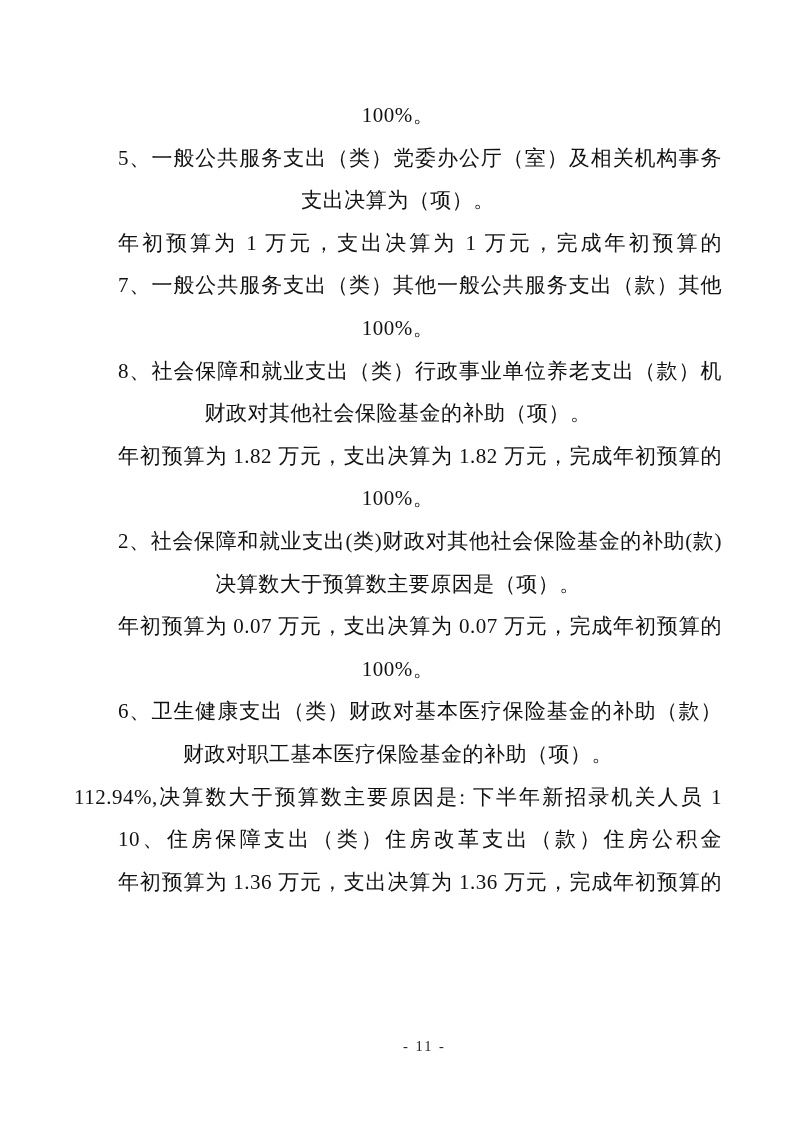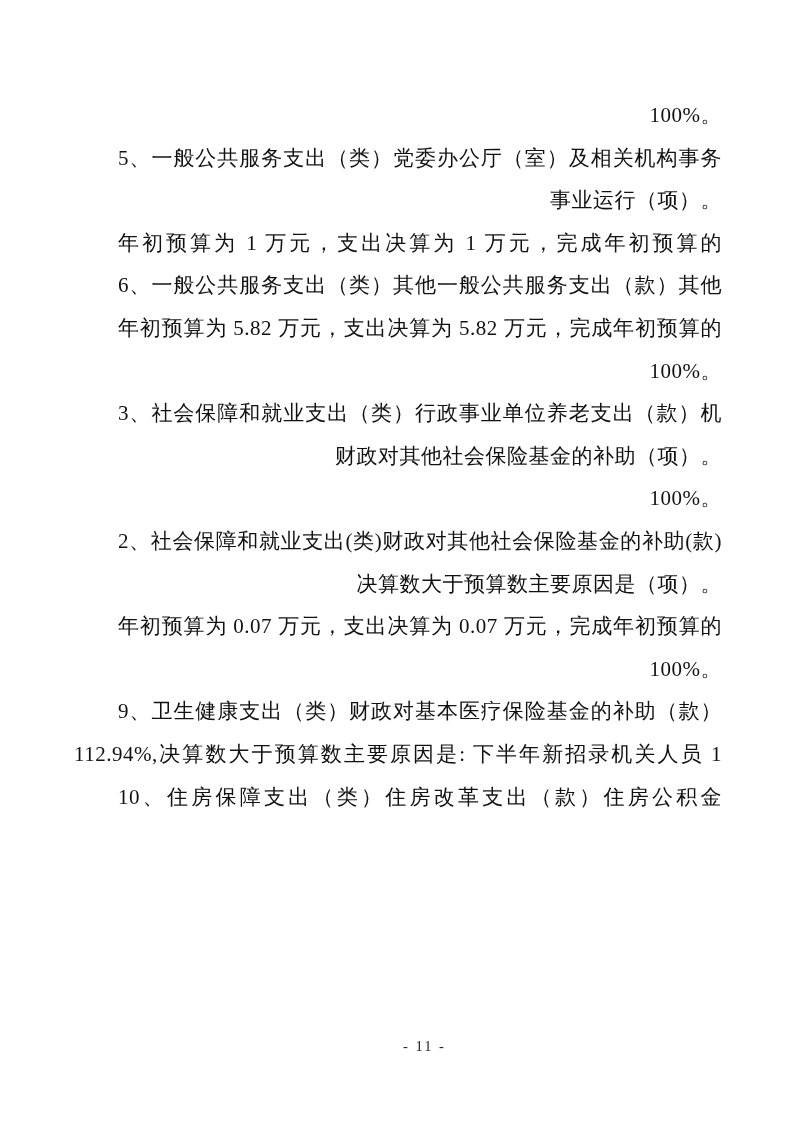--- a/index.html
+++ b/index.html
@@ -27,21 +27,21 @@
     width: 648px;
   }
   .line {
     display: block;
     height: 42.6px;
     line-height: 42.6px;
     font-size: 21px;
     letter-spacing: 0.5px;
     white-space: normal;
     overflow: hidden;
-    text-align: right;
+    text-align: center;
   }
   .line.indent {
     text-indent: 44px;
   }
   .line.fill {
     text-align: justify;
     text-align-last: justify;
   }
   .footer {
     position: absolute;
@@ -56,31 +56,33 @@
     padding-left: 28px;
   }
 </style>
 </head>
 <body>
 
 <div class="page">
   <div class="content">
     <div class="line">100%。</div>
     <div class="line indent fill">5、一般公共服务支出（类）党委办公厅（室）及相关机构事务（款）</div>
-    <div class="line">事业运行（项）。</div>
+    <div class="line">支出决算为（项）。</div>
     <div class="line indent fill">年初预算为 1 万元，支出决算为 1 万元，完成年初预算的 100%。</div>
-    <div class="line indent fill">6、一般公共服务支出（类）其他一般公共服务支出（款）其他</div>
-    <div class="line indent fill">年初预算为 5.82 万元，支出决算为 5.82 万元，完成年初预算的</div>
+    <div class="line indent fill">7、一般公共服务支出（类）其他一般公共服务支出（款）其他</div>
     <div class="line">100%。</div>
-    <div class="line indent fill">3、社会保障和就业支出（类）行政事业单位养老支出（款）机</div>
+    <div class="line indent fill">8、社会保障和就业支出（类）行政事业单位养老支出（款）机</div>
     <div class="line">财政对其他社会保险基金的补助（项）。</div>
+    <div class="line indent fill">年初预算为 1.82 万元，支出决算为 1.82 万元，完成年初预算的</div>
     <div class="line">100%。</div>
     <div class="line indent fill">2、社会保障和就业支出(类)财政对其他社会保险基金的补助(款)</div>
     <div class="line">决算数大于预算数主要原因是（项）。</div>
     <div class="line indent fill">年初预算为 0.07 万元，支出决算为 0.07 万元，完成年初预算的</div>
     <div class="line">100%。</div>
-    <div class="line indent fill">9、卫生健康支出（类）财政对基本医疗保险基金的补助（款）</div>
+    <div class="line indent fill">6、卫生健康支出（类）财政对基本医疗保险基金的补助（款）</div>
+    <div class="line">财政对职工基本医疗保险基金的补助（项）。</div>
     <div class="line fill">112.94%,决算数大于预算数主要原因是: 下半年新招录机关人员 1 人。</div>
     <div class="line indent fill">10、住房保障支出（类）住房改革支出（款）住房公积金（项）。</div>
+    <div class="line indent fill">年初预算为 1.36 万元，支出决算为 1.36 万元，完成年初预算的</div>
   </div>
 
   <div class="footer">- 11 -</div>
 </div>
 
 </body></html>

